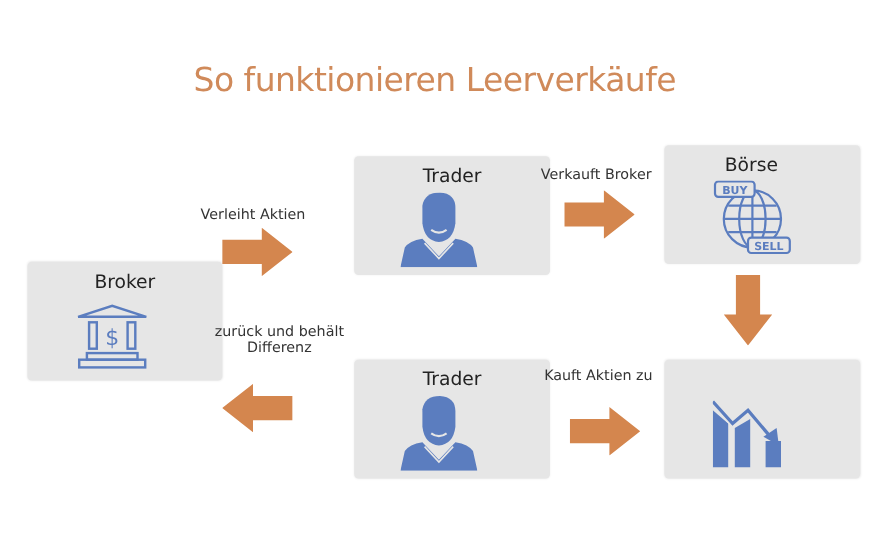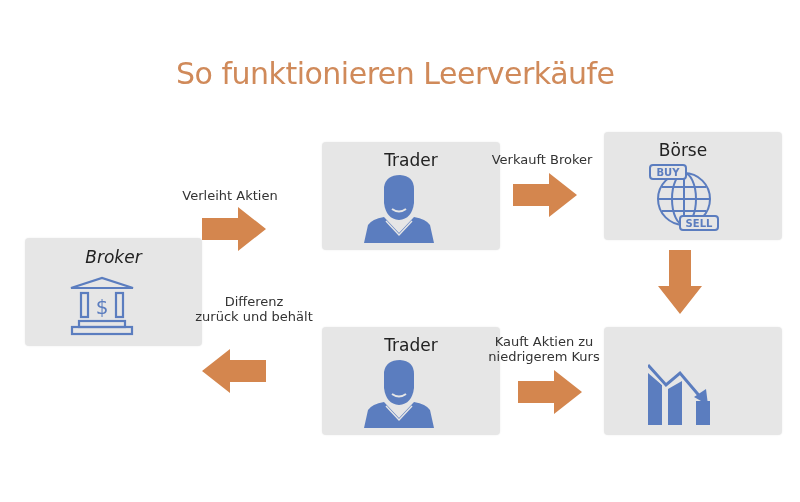--- a/index.html
+++ b/index.html
@@ -10,21 +10,21 @@
   .box svg{position:absolute;}
   .caption{position:absolute;font-size:13px;color:#333;text-align:center;line-height:15px;font-family:"DejaVu Sans",sans-serif;}
   .arrow{position:absolute;}
 </style>
 </head>
 <body>
 
 <div class="title">So funktionieren Leerverkäufe</div>
 
 <div class="box" style="left:25px;top:238px;width:153px;height:108px;">
-  <div class="label" style="top:9px;font-style:italic;">Broker</div>
+  <div class="label" style="top:9px;">Broker</div>
   <svg style="left:44px;top:38px;" width="66" height="60" viewBox="0 0 66 60">
     <g fill="none" stroke="#5b7dbf" stroke-width="2.2">
       <polygon points="2,12 33,2 64,12"></polygon>
       <rect x="12" y="17" width="7" height="24"></rect>
       <rect x="47" y="17" width="7" height="24"></rect>
       <rect x="10" y="45" width="46" height="6"></rect>
       <rect x="3" y="51" width="60" height="7"></rect>
     </g>
     <text x="33" y="38" text-anchor="middle" font-size="20" fill="#5b7dbf" font-family="DejaVu Sans, sans-serif">$</text>
   </svg>
@@ -94,25 +94,24 @@
 <svg class="arrow" style="left:513px;top:173px;" width="64" height="44" viewBox="0 0 64 44">
   <polygon points="0,11 36,11 36,0 64,22 36,44 36,33 0,33" fill="#d4864e"></polygon>
 </svg>
 
 <svg class="arrow" style="left:658px;top:250px;" width="44" height="64" viewBox="0 0 44 64">
   <polygon points="11,0 33,0 33,36 44,36 22,64 0,36 11,36" fill="#d4864e"></polygon>
 </svg>
 
 <div class="caption" style="left:482px;top:334px;width:124px;">
   <div>Kauft Aktien zu</div>
-  <div>niedrigerem Kurs</div>
 </div>
 <svg class="arrow" style="left:518px;top:370px;" width="64" height="44" viewBox="0 0 64 44">
   <polygon points="0,11 36,11 36,0 64,22 36,44 36,33 0,33" fill="#d4864e"></polygon>
 </svg>
 
 <div class="caption" style="left:188px;top:294px;width:132px;">
+  <div>zurück und behält</div>
   <div>Differenz</div>
-  <div>zurück und behält</div>
 </div>
 <svg class="arrow" style="left:202px;top:349px;" width="64" height="44" viewBox="0 0 64 44">
   <polygon points="64,11 28,11 28,0 0,22 28,44 28,33 64,33" fill="#d4864e"></polygon>
 </svg>
 
 </body></html>

